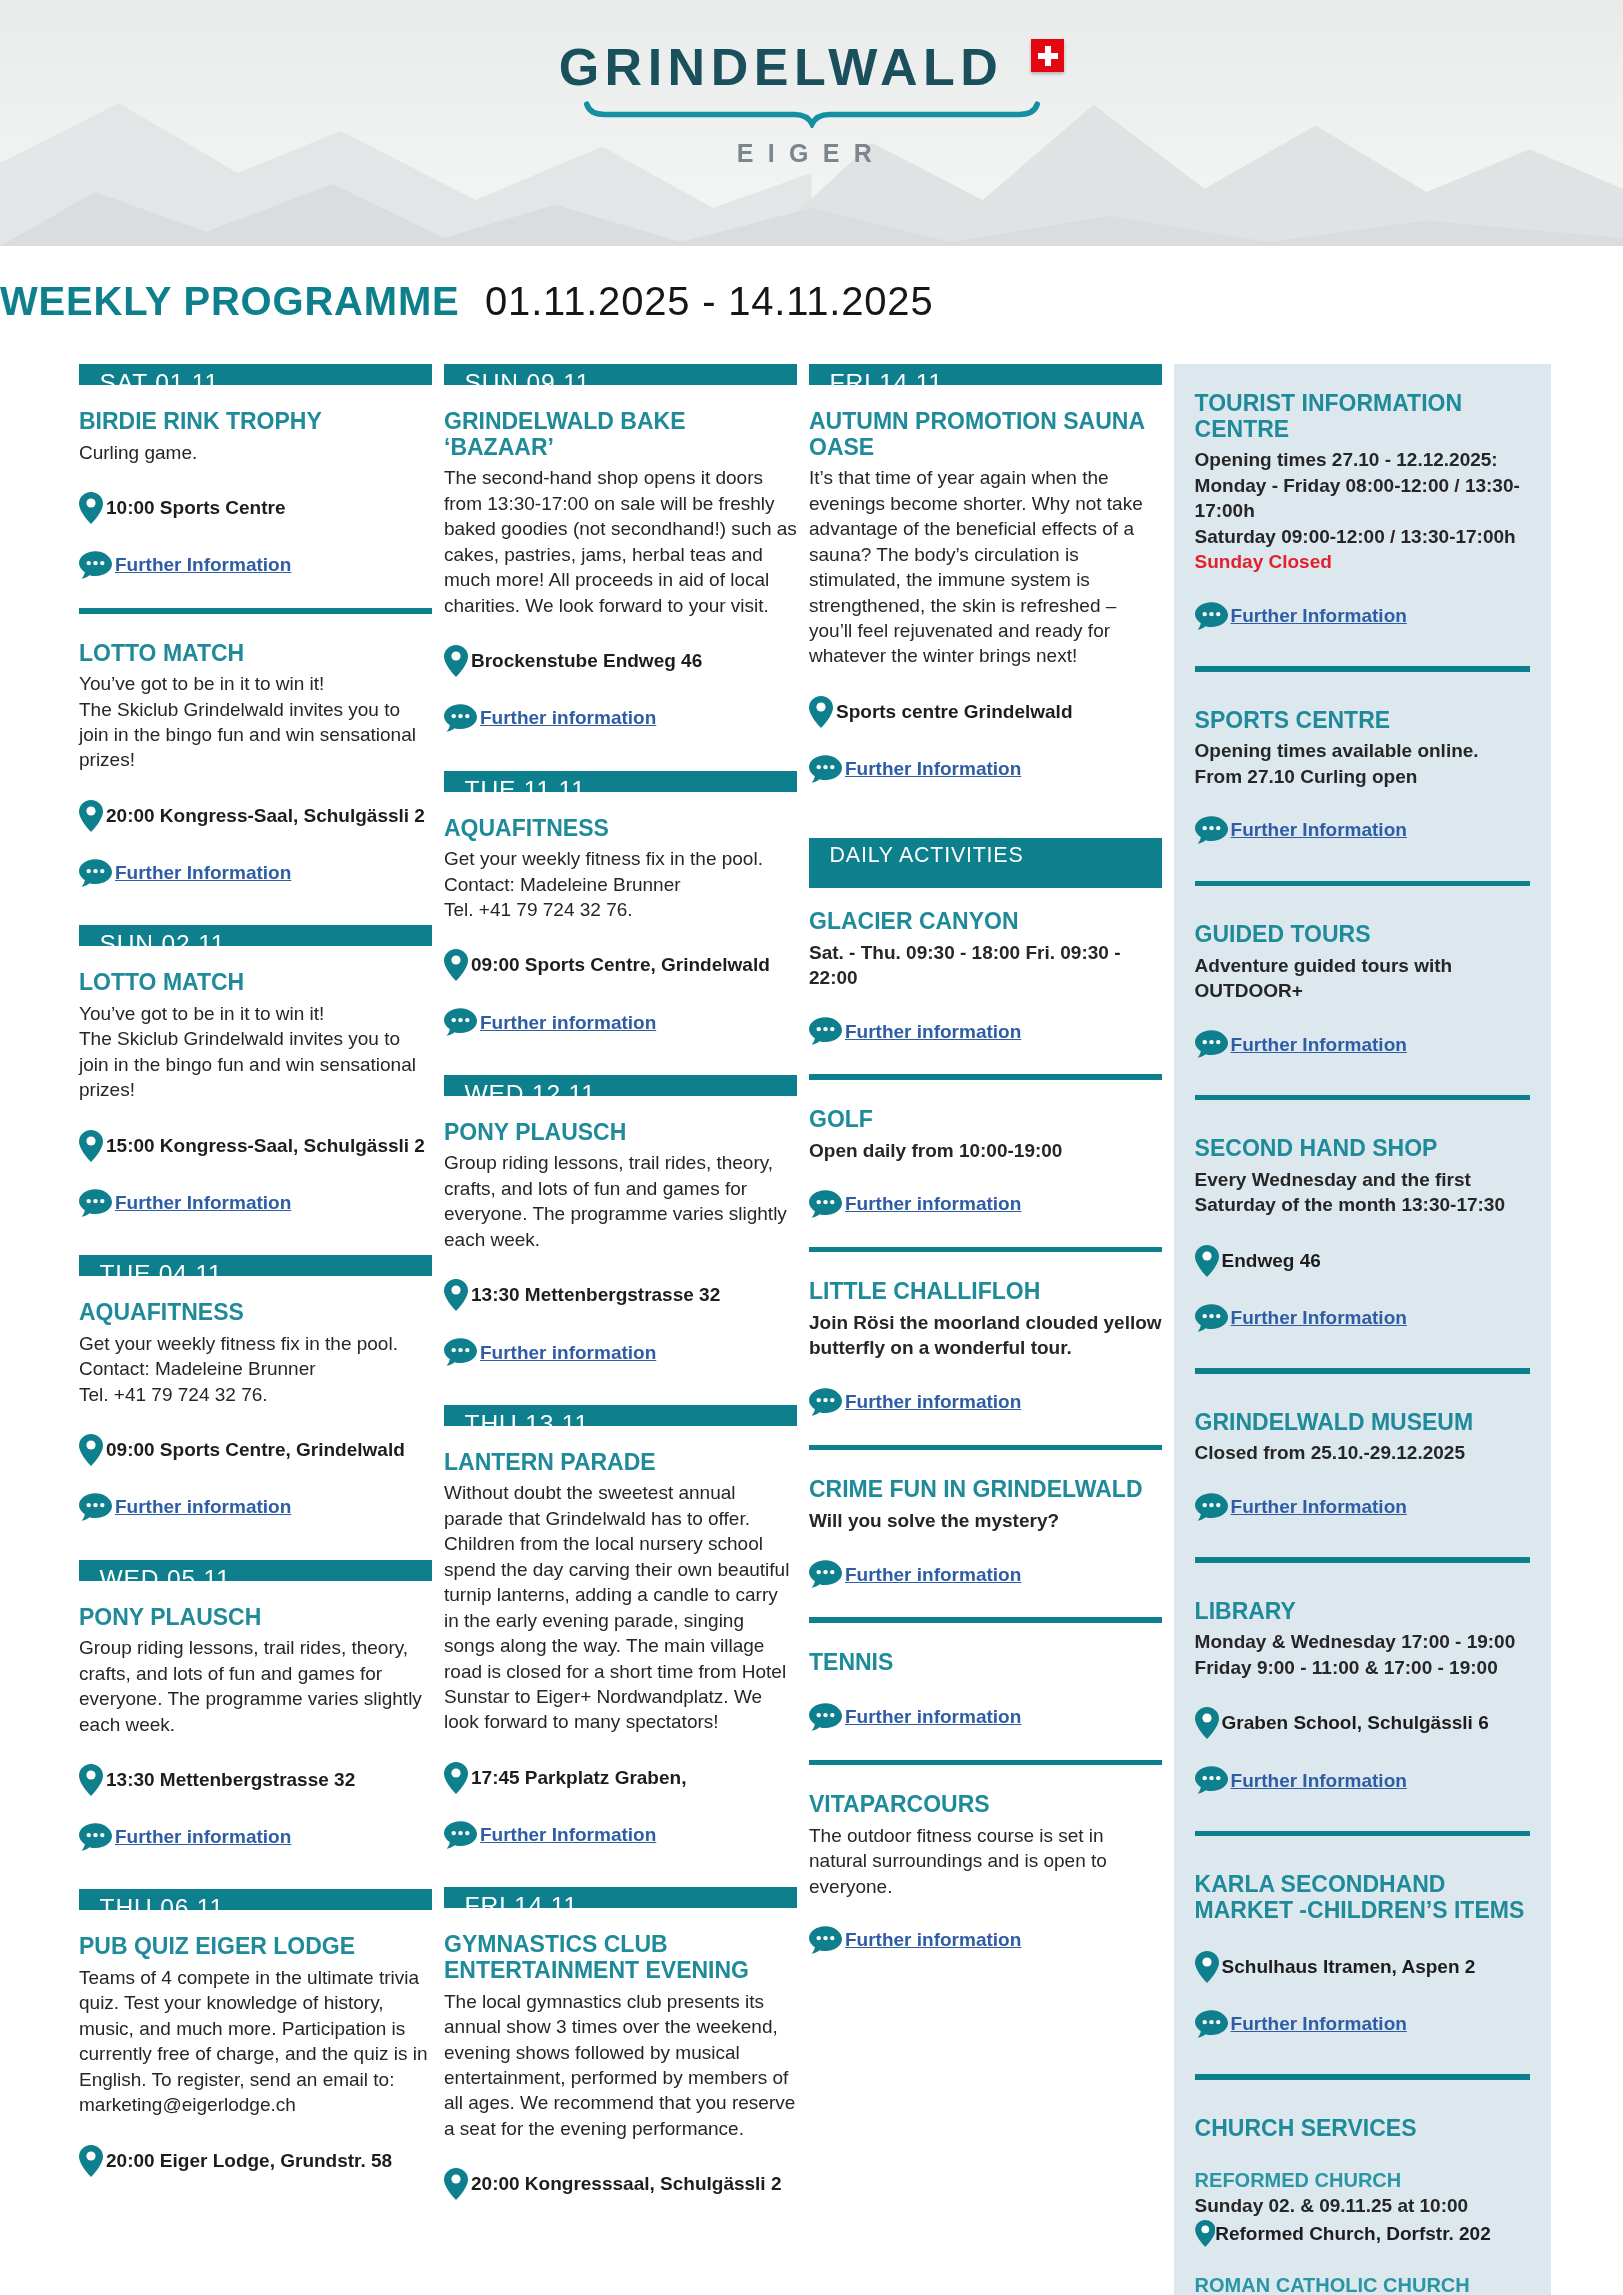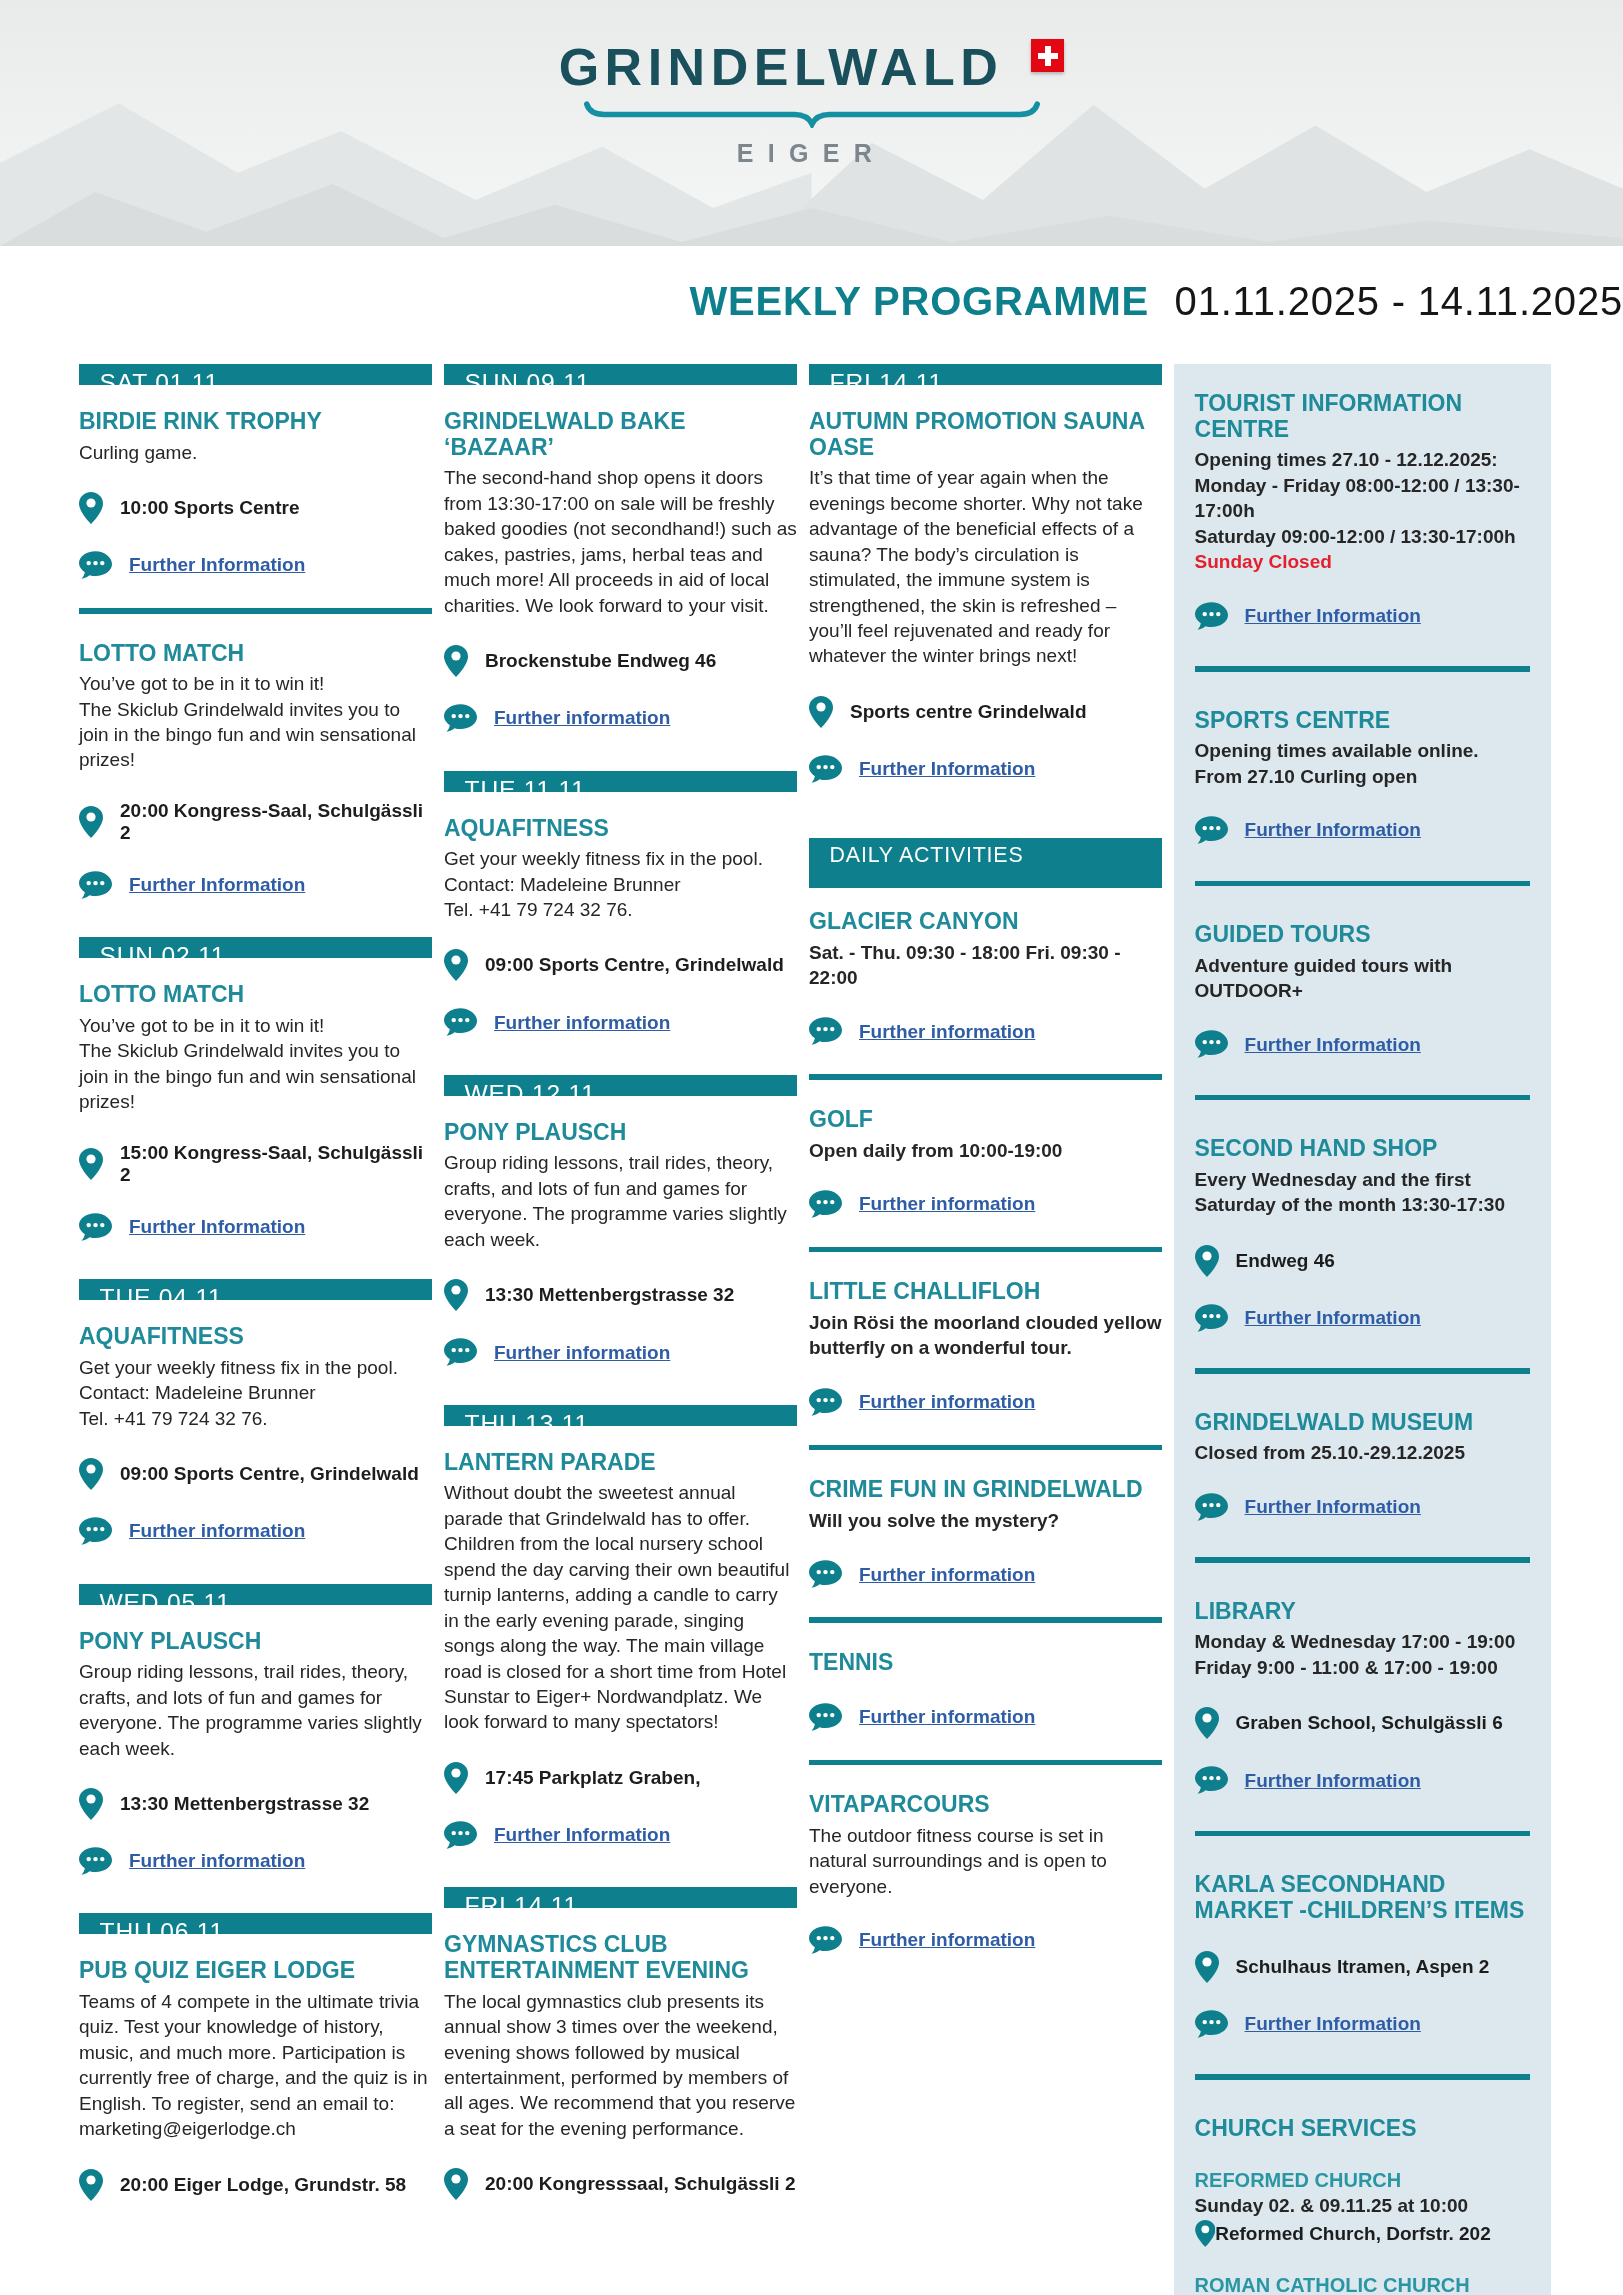--- a/index.html
+++ b/index.html
@@ -31,39 +31,39 @@
   .logo-row{display:inline-flex;align-items:flex-start;gap:28px;}
   .logo-text{font-size:52px;font-weight:bold;letter-spacing:5.5px;color:var(--logo-teal);line-height:1;}
   .flag{width:33px;height:33px;background:#e30613;position:relative;display:inline-block;margin-top:-1.6px;box-shadow:0 1.6px 3.2px rgba(0,0,0,.25);}
   .flag::before,.flag::after{content:"";position:absolute;background:#fff;}
   .flag::before{left:13.5px;top:6.3px;width:6.3px;height:20.6px;}
   .flag::after{left:6.3px;top:13.5px;width:20.6px;height:6.3px;}
   .bracket{display:block;margin:8px auto 0;width:460px;height:27px;}
   .logo-sub{margin-top:11px;font-size:25px;letter-spacing:14.3px;color:var(--gray);font-weight:bold;}
 
   
-  .title-row{margin-top:33px;text-align:right;white-space:nowrap;}
+  .title-row{margin-top:33px;text-align:left;white-space:nowrap;}
   .title-row .heading{color:var(--teal);font-weight:bold;font-size:40px;letter-spacing:0.8px;}
   .title-row .dates{color:#161616;font-size:40px;font-weight:normal;margin-left:22px;letter-spacing:0.8px;}
 
   
   .main{display:flex;gap:12px;padding:0 73px 0 79px;margin-top:40px;align-items:flex-start;}
   .col{width:353px;flex:0 0 auto;}
   .col.panel{width:377px;background:var(--panel-bg);padding:27px 20.6px 36px;}
 
   .daybar{background:var(--teal);color:#fff;font-size:24.6px;letter-spacing:0.8px;height:21px;line-height:38px;padding-left:20.6px;margin:38px 0 24px;overflow:hidden;}
   .col > .daybar:first-child{margin-top:0;}
   .smallbar{background:var(--teal);color:#fff;font-size:21.4px;letter-spacing:0.8px;height:50px;line-height:35px;padding-left:20.6px;margin:55px 0 20.6px;}
 
   .event{margin-bottom:28.5px;}
   .etitle{color:var(--title-teal);font-weight:bold;font-size:23px;line-height:1.12;margin:0 0 4.8px;}
   .ebody{font-size:19px;line-height:1.34;color:var(--body-col);}
   .ebody .bl{font-weight:bold;}
   .ebody .rd{color:var(--red);}
-  .row{display:flex;align-items:center;gap:17px;margin-top:27px;}
+  .row{display:flex;align-items:center;gap:3px;margin-top:27px;}
   .row .ltext{font-size:19px;font-weight:bold;color:#1d1d1d;}
   .link{font-size:19px;font-weight:bold;color:var(--link-blue);text-decoration:underline;cursor:pointer;}
   .icon-pin{width:24px;height:32px;flex:0 0 auto;}
   .icon-bubble{width:33px;height:28.5px;flex:0 0 auto;}
   .divider{height:5.5px;background:var(--teal);margin:27px 0;}
   .panel .divider{margin:36px 0;}
 
   .church .sub{color:var(--sub-teal);font-weight:bold;font-size:20px;margin:27px 0 3.2px;}
   .church .cline{font-size:19px;font-weight:bold;}
   .row.tight{margin-top:3.2px;gap:0;}

